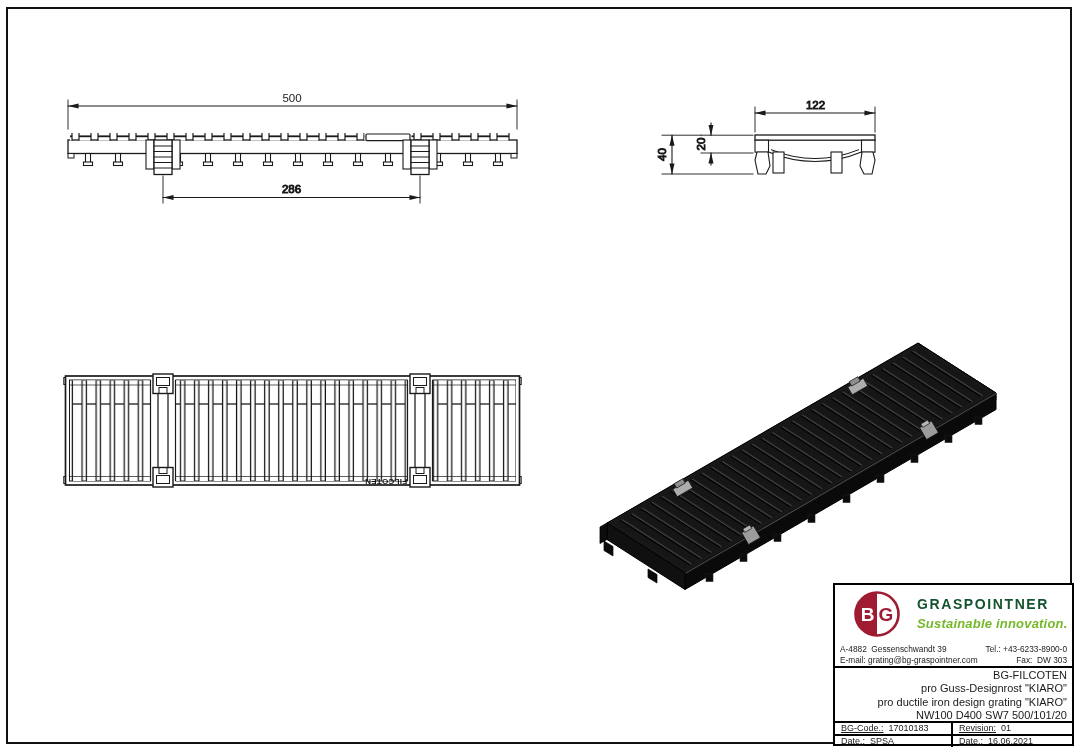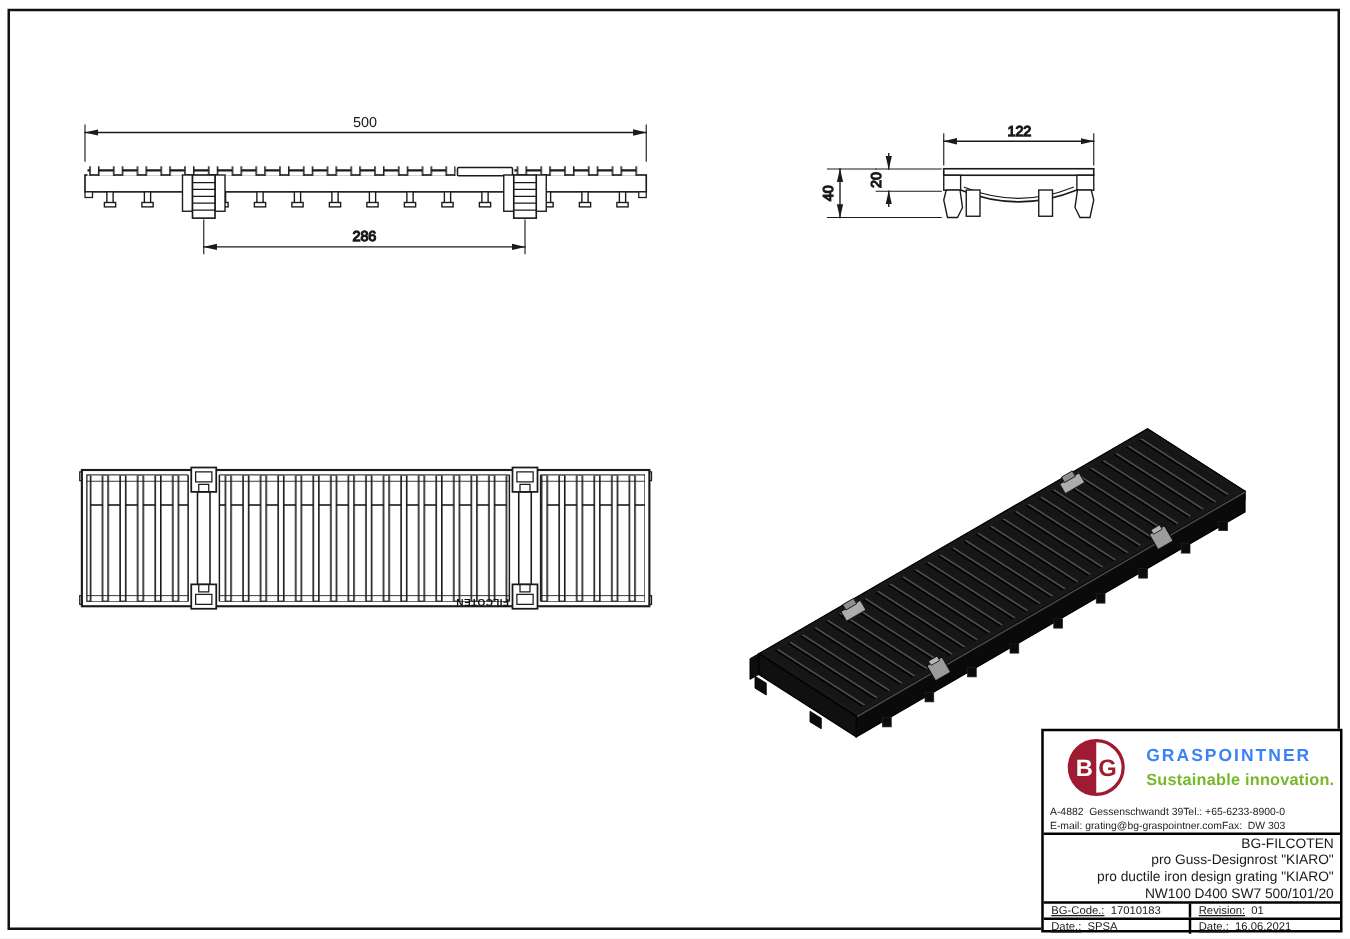--- a/index.html
+++ b/index.html
@@ -17,28 +17,28 @@
 
   
   .tb{
     position:absolute;left:833px;top:583px;width:241px;height:163px;
     background:#fff;border:2px solid #000;box-sizing:border-box;color:#1a1a1a;
   }
   .tb-top{position:relative;height:59px;}
   .tb-logo{position:absolute;left:18px;top:5px;width:48px;height:48px;}
   .tb-brand{
     position:absolute;left:82px;top:11px;font-size:14px;font-weight:bold;
-    letter-spacing:1.6px;color:#3b82f6;white-space:nowrap;
+    letter-spacing:1.6px;color:#14532d;white-space:nowrap;
   }
   .tb-tagline{
     position:absolute;left:82px;top:31px;font-size:13px;font-weight:600;
-    color:#76b82a;white-space:nowrap;letter-spacing:.2px;
+    color:#76b82a;white-space:nowrap;letter-spacing:.2px;font-style:italic;
   }
   .tb-address{height:22px;padding:0 5px;font-size:8.3px;line-height:11px;color:#222;}
-  .tb-address .row{display:flex;justify-content:flex-start;white-space:nowrap;}
+  .tb-address .row{display:flex;justify-content:space-between;white-space:nowrap;}
   .tb-product{
     border-top:2px solid #000;height:55px;box-sizing:border-box;
     padding:1px 5px 0 5px;font-size:11px;line-height:13.3px;white-space:nowrap;text-align:right;
   }
   .tb-row{
     border-top:2px solid #000;height:13px;box-sizing:border-box;display:flex;
     font-size:9px;line-height:10.5px;
   }
   .tb-cell1{width:118px;border-right:2px solid #000;box-sizing:border-box;padding:0 0 4px 6px;white-space:nowrap;}
   .tb-cell2{flex:1;padding:0 0 0 6px;white-space:nowrap;}
@@ -280,21 +280,21 @@
         <text x="14.5" y="31" font-size="19" font-weight="bold" fill="#ffffff" text-anchor="middle" font-family="Liberation Sans, sans-serif">B</text>
         <text x="33" y="31" font-size="19" font-weight="bold" fill="#9e1b31" text-anchor="middle" font-family="Liberation Sans, sans-serif">G</text>
       </svg>
       <div class="tb-brand">GRASPOINTNER</div>
       <div class="tb-tagline">Sustainable innovation.</div>
     </div>
 
     <div class="tb-address">
       <div class="row">
         <span>A-4882&nbsp; Gessenschwandt 39</span>
-        <span>Tel.: +65-6233-8900-0</span>
+        <span>Tel.: +43-6233-8900-0</span>
       </div>
       <div class="row">
         <span>E-mail: grating@bg-graspointner.com</span>
         <span>Fax:&nbsp; DW 303</span>
       </div>
     </div>
 
     <div class="tb-product">
       <div>BG-FILCOTEN</div>
       <div>pro Guss-Designrost "KIARO"</div>

